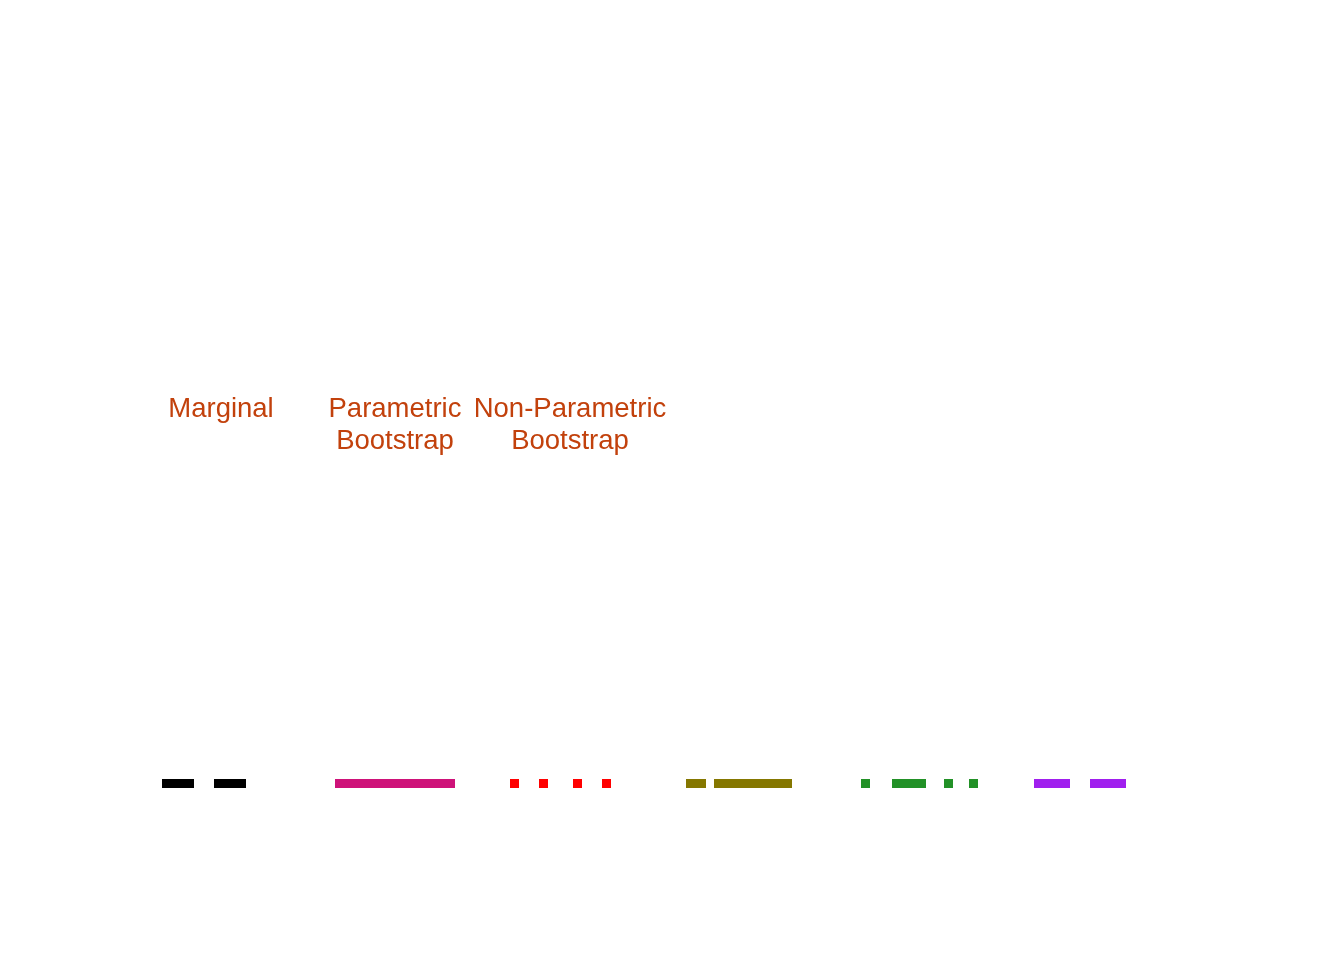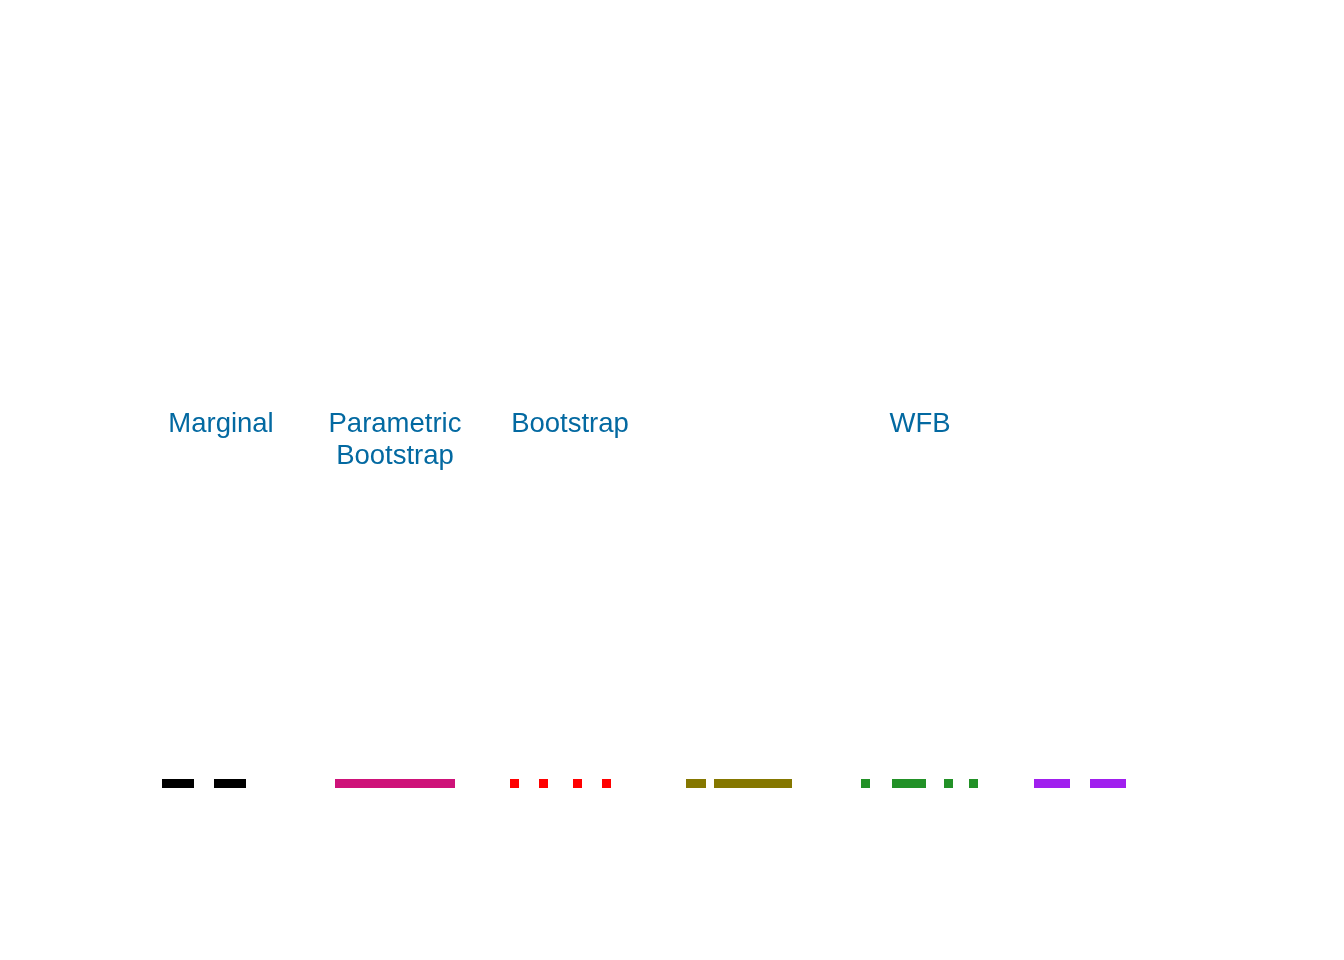--- a/index.html
+++ b/index.html
@@ -27,25 +27,25 @@
   
   .legend-labels {
     position: absolute;
     left: 0;
     top: 392px;
     width: 1344px;
     height: 80px;
   }
   .legend-label {
     position: absolute;
-    top: 15px;
+    top: 0;
     text-align: center;
     font-size: 27.5px;
     line-height: 32px;
-    color: #0369a1;
+    color: #c2410c;
     white-space: nowrap;
     font-family: "Liberation Sans", sans-serif;
   }
   .legend-label .lbl-line {
     display: block;
   }
 
   
   .legend-keys {
     position: absolute;
@@ -72,24 +72,22 @@
 
   <div class="legend-labels">
       <div class="legend-label" style="left: 21px; width: 400px;">
         <span class="lbl-line">Marginal</span>
       </div>
       <div class="legend-label" style="left: 195px; width: 400px; text-align: center;">
         <span class="lbl-line">Parametric</span>
         <span class="lbl-line">Bootstrap</span>
       </div>
       <div class="legend-label" style="left: 370px; width: 400px;">
+        <span class="lbl-line">Non-Parametric</span>
         <span class="lbl-line">Bootstrap</span>
-      </div>
-      <div class="legend-label" style="left: 720px; width: 400px;">
-        <span class="lbl-line">WFB</span>
       </div>
     </div>
 
   <div class="legend-keys">
       <div class="legend-key" style="left: 0px; width: 1344px;">
         <div class="key-seg" style="left: 162px; width: 32px; background: rgb(0, 0, 0);"></div>
         <div class="key-seg" style="left: 214px; width: 32px; background: rgb(0, 0, 0);"></div>
       </div>
       <div class="legend-key" style="left: 0px; width: 1344px;">
         <div class="key-seg" style="left: 335px; width: 120px; background: rgb(206, 18, 121);"></div>

